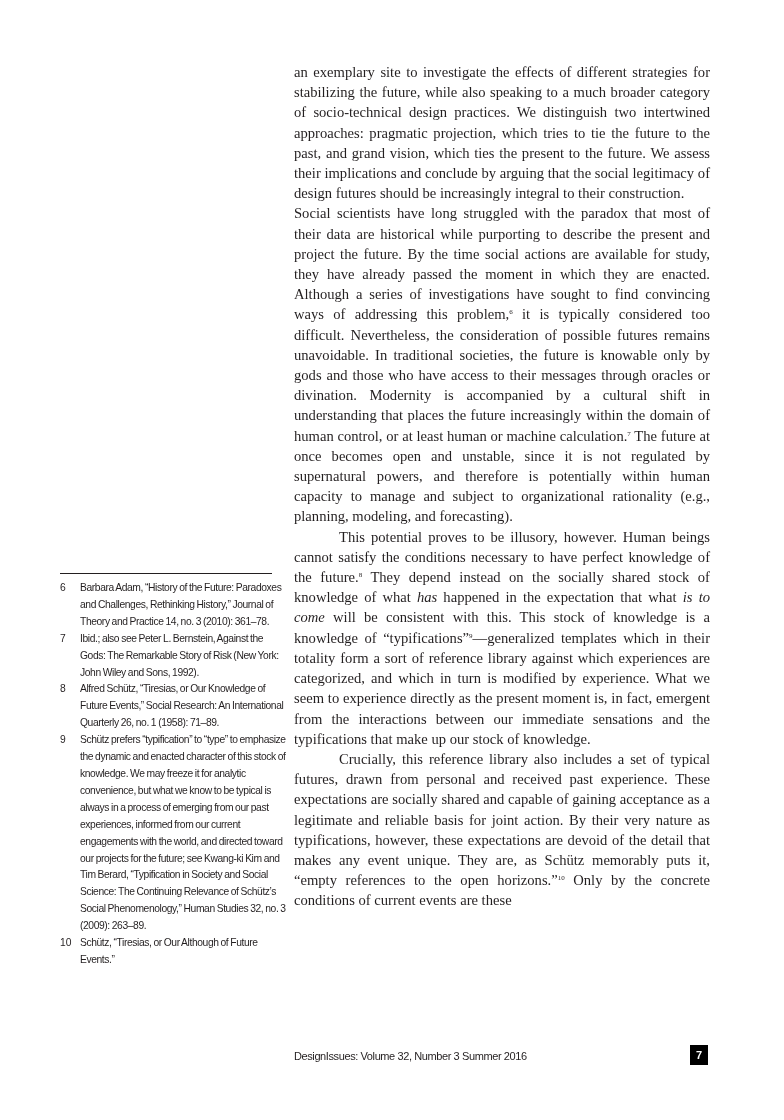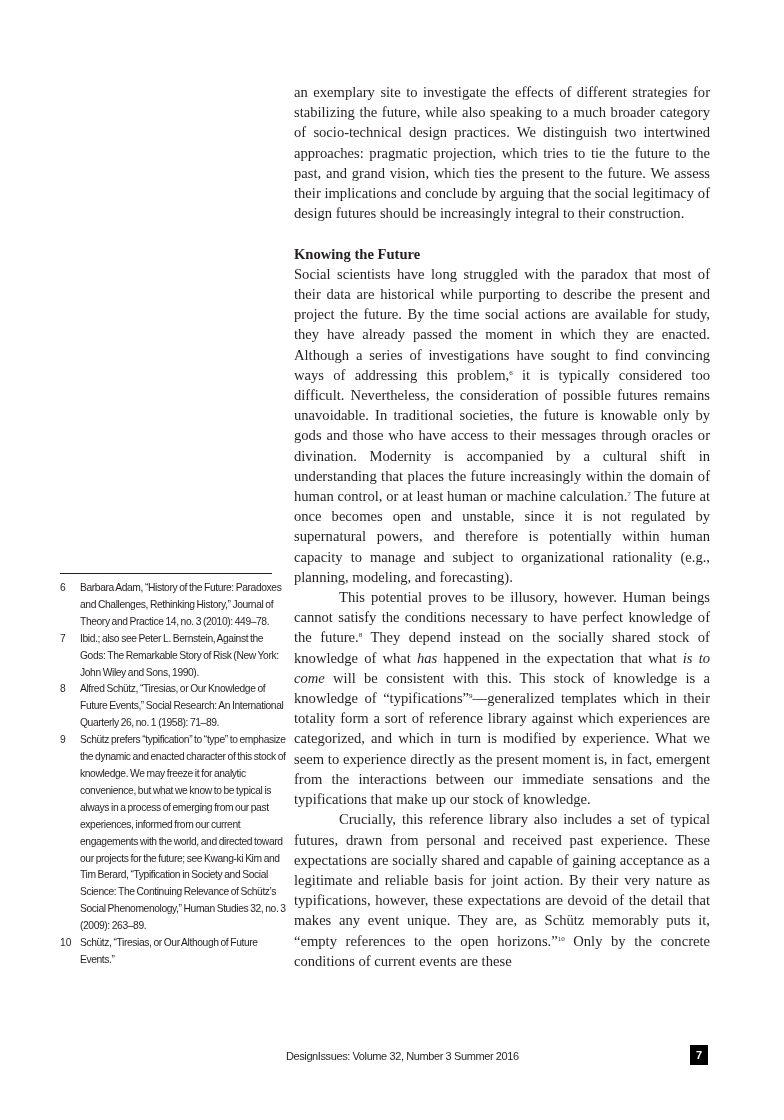--- a/index.html
+++ b/index.html
@@ -2,65 +2,63 @@
 <html><head>
 <meta charset="utf-8">
 <style>
   html, body { margin: 0; padding: 0; background: #ffffff; }
   body { width: 784px; height: 1120px; position: relative; overflow: hidden; color: #231f20; }
   .body-col {
     position: absolute; left: 294px; top: 62px; width: 416px;
     font-family: "Liberation Serif", "DejaVu Serif", serif;
     font-size: 14.6px; line-height: 20.2px; text-align: justify;
     hyphens: manual;
-    margin-top: 20px;
   }
   .body-col p { margin: 0; }
   .body-col p.indent { text-indent: 45px; }
   .body-col h2 { font-size: 14.6px; font-weight: bold; margin: 20.2px 0 0 0; line-height: 20.2px; }
   sup.fn { font-size: 7px; vertical-align: 5px; line-height: 0; }
   .fn-rule { position: absolute; left: 60px; top: 573px; width: 212px; height: 1px; background: #231f20; }
   .fn-list { position: absolute; left: 60px; top: 580px; width: 230px;
     font-family: "Liberation Sans", "DejaVu Sans", sans-serif;
     font-size: 10.3px; line-height: 16.9px; color: #231f20; }
   .fn-item { display: flex; }
   .fn-num { width: 20px; flex: 0 0 20px; }
   .fn-text { width: 210px; letter-spacing: -0.4px; word-spacing: -0.5px; }
   .footer {
-    position: absolute; left: 286px; top: 1050px;
+    position: absolute; left: 294px; top: 1050px;
     font-family: "Liberation Sans", "DejaVu Sans", sans-serif;
     font-size: 11px; letter-spacing: -0.4px; color: #231f20;
   }
   .page-num {
     position: absolute; left: 690px; top: 1045px; width: 18px; height: 20px;
     background: #000000; color: #ffffff;
     font-family: "Liberation Sans", "DejaVu Sans", sans-serif;
     font-size: 11px; font-weight: bold; text-align: center; line-height: 20px;
   }
 </style>
 </head>
 <body>
 
 <div class="body-col">
   <p>an exemplary site to investigate the effects of different strategies for stabilizing the future, while also speaking to a much broader category of socio-technical design practices. We distinguish two intertwined approaches: pragmatic projection, which tries to tie the future to the past, and grand vision, which ties the present to the future. We assess their implications and conclude by arguing that the social legitimacy of design futures should be increasingly integral to their construction.</p>
-  <h2>Knowing the Future</h2>
   <p><span>Social scientists have long struggled with the paradox that most of their data are historical while purporting to describe the pres­ent and project the future. By the time social actions are available for study, they have already passed the moment in which they are enacted. Although a series of investigations have sought to find convincing ways of addressing this problem,</span><sup class="fn">6</sup><span> it is typi­cally considered too difficult. Nevertheless, the consideration of possible futures remains unavoidable. In traditional societies, the future is knowable only by gods and those who have access to their messages through oracles or divination. Modernity is accompanied by a cultural shift in understanding that places the future increasingly within the domain of human control, or at least human or machine calculation.</span><sup class="fn">7</sup><span> The future at once becomes open and unstable, since it is not regulated by supernatural pow­ers, and therefore is potentially within human capacity to manage and subject to organizational rationality (e.g., planning, modeling, and forecasting).</span></p>
   <p class="indent"><span>This potential proves to be illusory, however. Human beings cannot satisfy the conditions necessary to have perfect know­ledge of the future.</span><sup class="fn">8</sup><span> They depend instead on the socially shared stock of knowledge of what </span><em>has</em><span> happened in the expectation that what </span><em>is to come</em><span> will be consistent with this. This stock of knowl­edge is a knowledge of “typifications”</span><sup class="fn">9</sup><span>—generalized templates which in their totality form a sort of reference library against which experiences are categorized, and which in turn is modified by experience. What we seem to experience directly as the present moment is, in fact, emergent from the interactions between our immediate sensations and the typifications that make up our stock of knowledge.</span></p>
   <p class="indent"><span>Crucially, this reference library also includes a set of typi­cal futures, drawn from personal and received past experience. These expectations are socially shared and capable of gaining acceptance as a legitimate and reliable basis for joint action. By their very nature as typifications, however, these expectations are devoid of the detail that makes any event unique. They are, as Schütz memorably puts it, “empty references to the open hori­zons.”</span><sup class="fn">10</sup><span> Only by the concrete conditions of current events are these</span></p>
 </div>
 
 <div class="fn-rule"></div>
 <div class="fn-list">
   <div class="fn-item">
       <span class="fn-num">6</span>
-      <span class="fn-text">Barbara Adam, “History of the Future: Paradoxes and Challenges, Rethinking History,” Journal of Theory and Practice 14, no. 3 (2010): 449–78.</span>
+      <span class="fn-text">Barbara Adam, “History of the Future: Paradoxes and Challenges, Rethinking History,” Journal of Theory and Practice 14, no. 3 (2010): 361–78.</span>
     </div>
   <div class="fn-item">
       <span class="fn-num">7</span>
-      <span class="fn-text">Ibid.; also see Peter L. Bernstein, Against the Gods: The Remarkable Story of Risk (New York: John Wiley and Sons, 1990).</span>
+      <span class="fn-text">Ibid.; also see Peter L. Bernstein, Against the Gods: The Remarkable Story of Risk (New York: John Wiley and Sons, 1992).</span>
     </div>
   <div class="fn-item">
       <span class="fn-num">8</span>
       <span class="fn-text">Alfred Schütz, “Tiresias, or Our Knowl­edge of Future Events,” Social Research: An International Quarterly 26, no. 1 (1958): 71–89.</span>
     </div>
   <div class="fn-item">
       <span class="fn-num">9</span>
       <span class="fn-text">Schütz prefers “typification” to “type” to emphasize the dynamic and enacted character of this stock of knowledge. We may freeze it for analytic convenience, but what we know to be typical is always in a process of emerging from our past experiences, informed from our current engagements with the world, and directed toward our projects for the future; see Kwang-ki Kim and Tim Berard, “Typification in Society and Social Science: The Continuing Relevance of Schütz’s Social Phenomenology,” Human Studies 32, no. 3 (2009): 263–89.</span>
     </div>
   <div class="fn-item">

